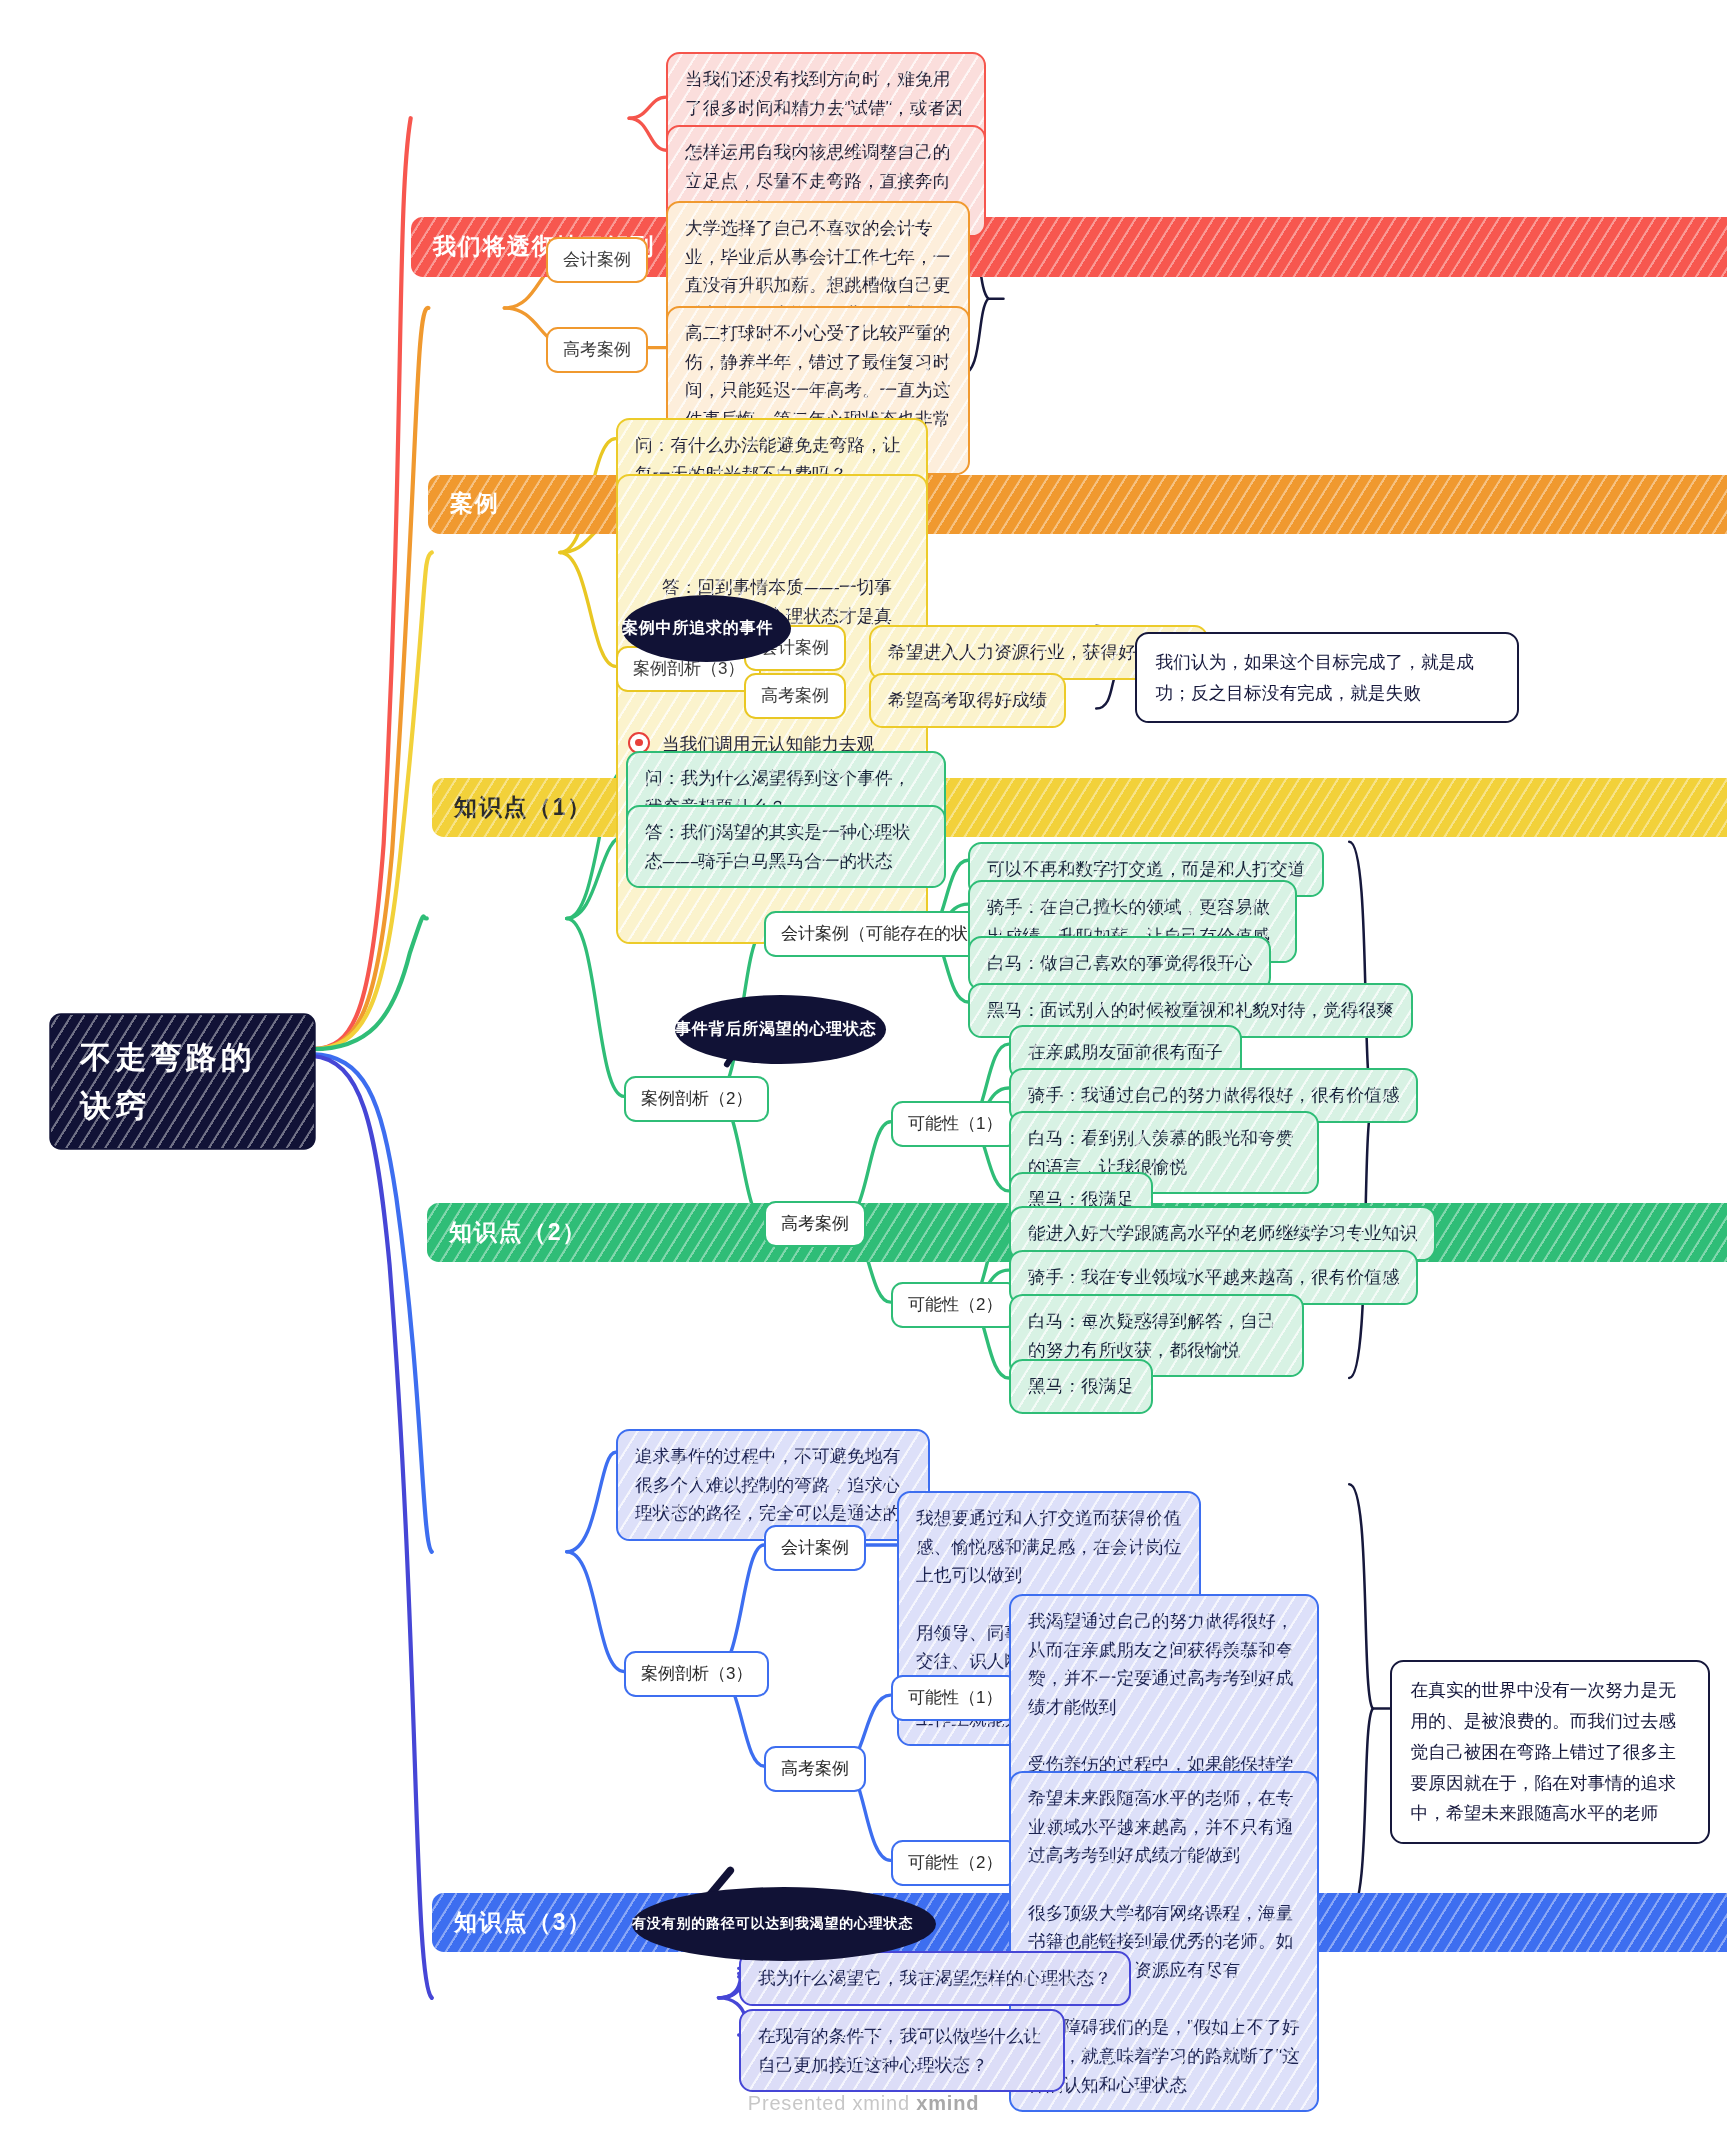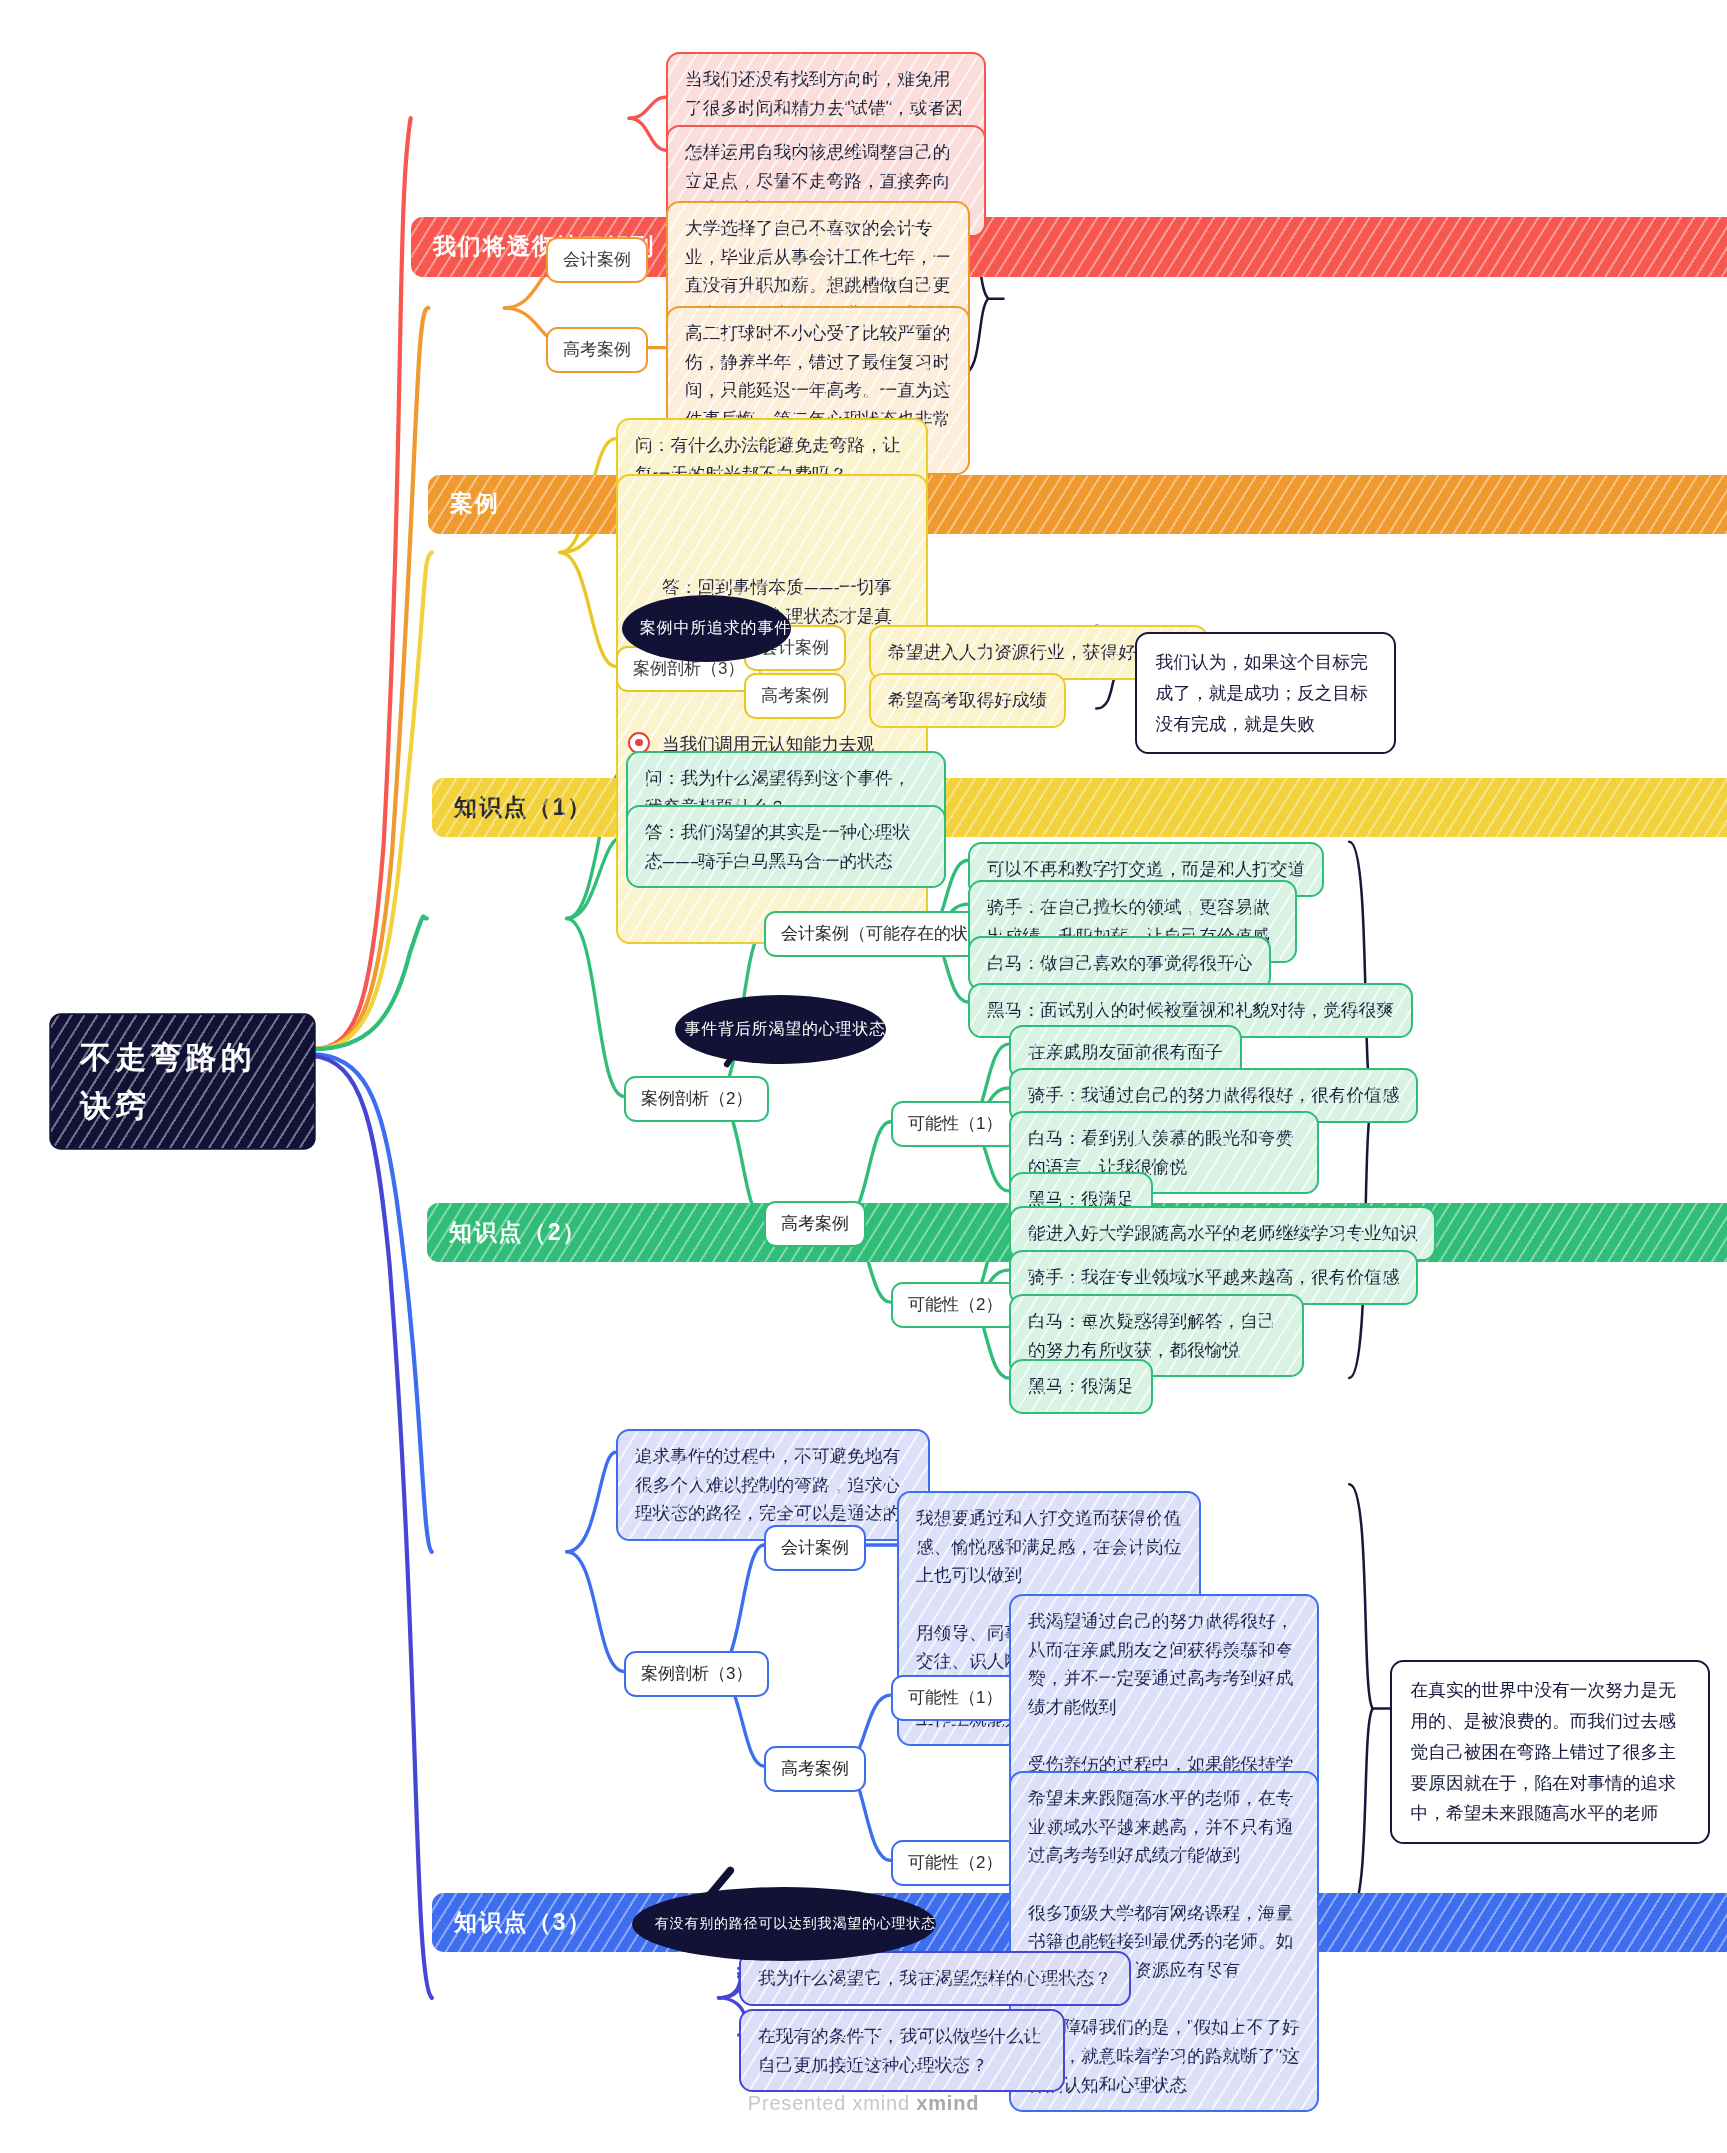--- a/index.html
+++ b/index.html
@@ -112,22 +112,22 @@
     border: 2.5px solid #16183c;
     color:#16183c;
   }
 
   
   .callout {
     position:absolute;
     background:#111236;
     color:#ffffff;
     border-radius: 50%;
-    display:flex; align-items:center; justify-content:flex-end;
-    font-size:17.7px; font-weight:normal; letter-spacing:0.8px;
+    display:flex; align-items:center; justify-content:flex-start;
+    font-size:17.7px; font-weight:bold; letter-spacing:0.8px;
     z-index: 8;
     text-align:center;
   }
 
   
   .pin {
     width: 22px; height: 22px;
     border-radius: 50%;
     border: 2.5px solid #e8403a;
     background:#ffffff;
@@ -297,21 +297,21 @@
     <span>高考案例</span>
   </div>
   <div class="node leaf yellow" style="left:869px; top:625px;">
     <span class="hatchlines"></span>
     <span>希望进入人力资源行业，获得好的职位</span>
   </div>
   <div class="node leaf yellow" style="left:869px; top:673px;">
     <span class="hatchlines"></span>
     <span>希望高考取得好成绩</span>
   </div>
-  <div class="node summary" style="left:1135px; top:632px; width:261px;">
+  <div class="node summary" style="left:1135px; top:632px; width:384px;">
     <span>我们认为，如果这个目标完成了，就是成功；反之目标没有完成，就是失败</span>
   </div>
 
   <div class="node topic green hatch" style="left:427px; top:892px;">
     <span>知识点（2）</span>
   </div>
   <div class="node leaf green" style="left:626px; top:751px; width:320px;">
     <span class="hatchlines"></span>
     <span>问：我为什么渴望得到这个事件，我究竟想要什么？</span>
   </div>

